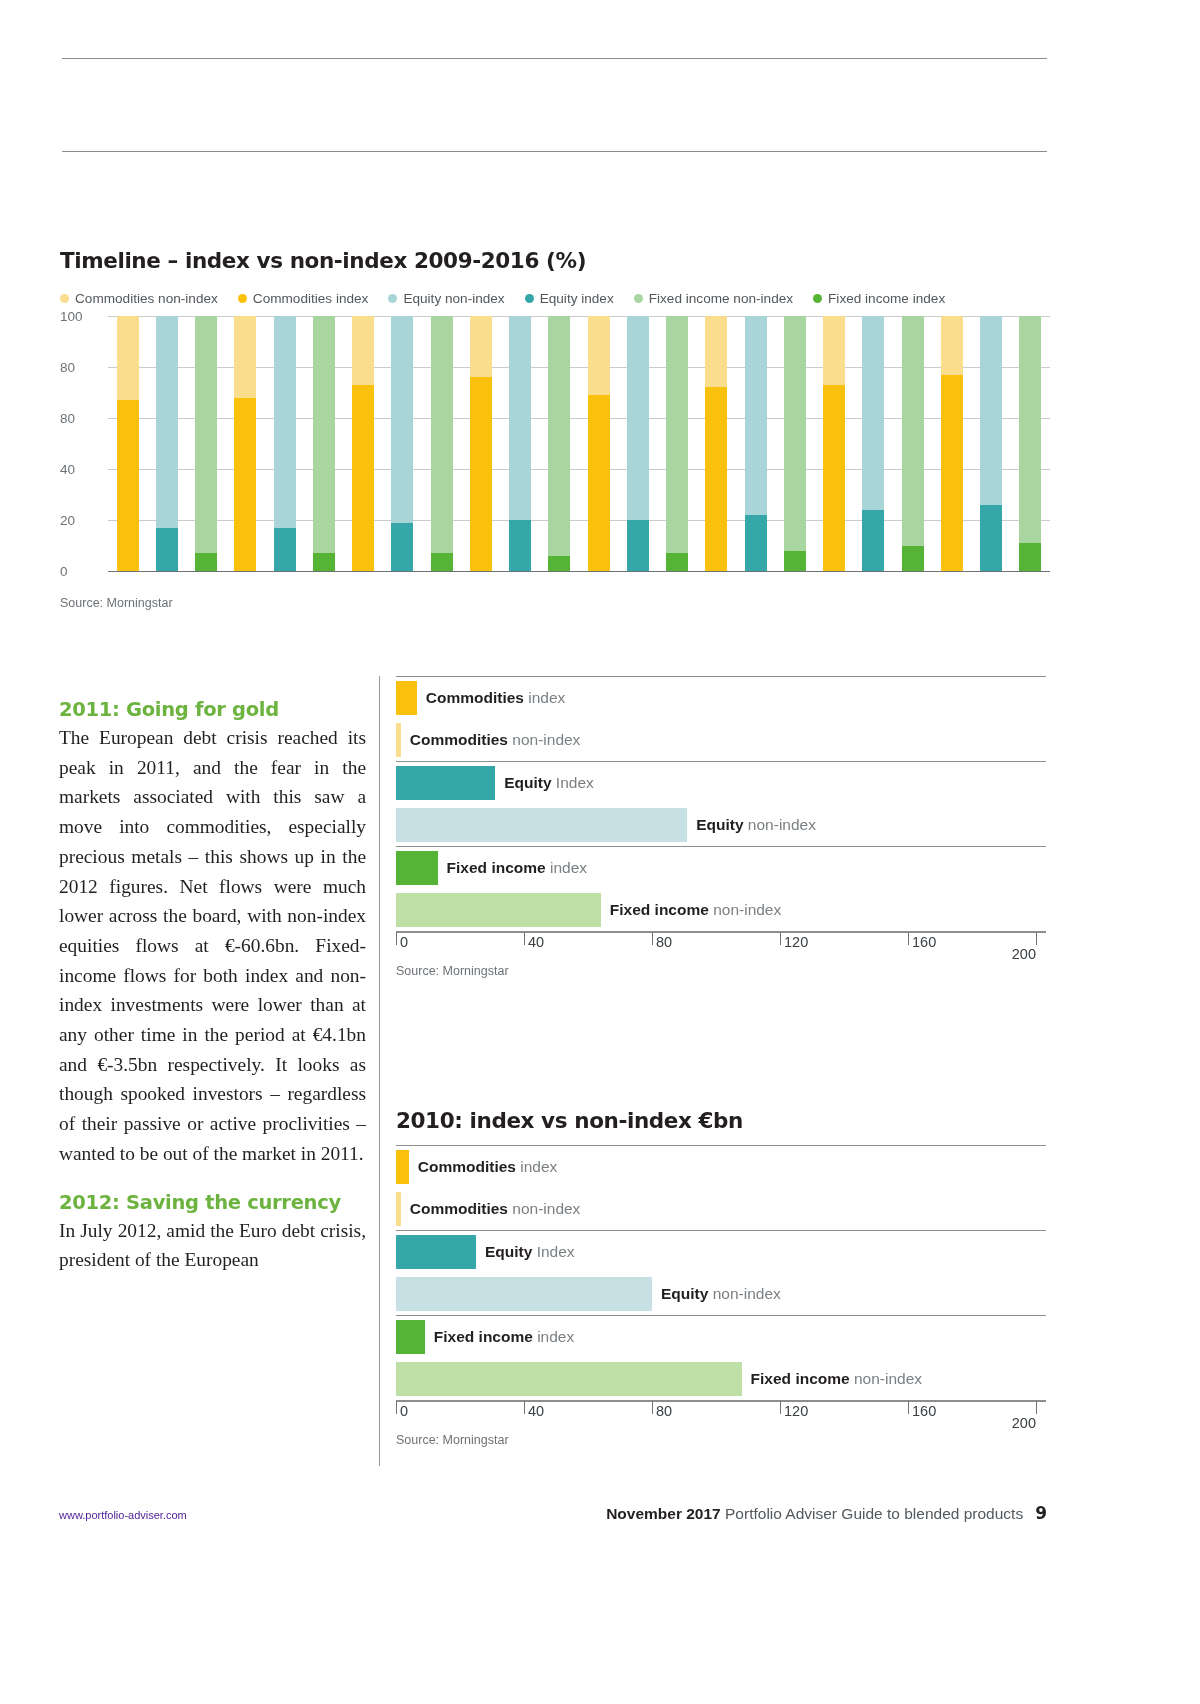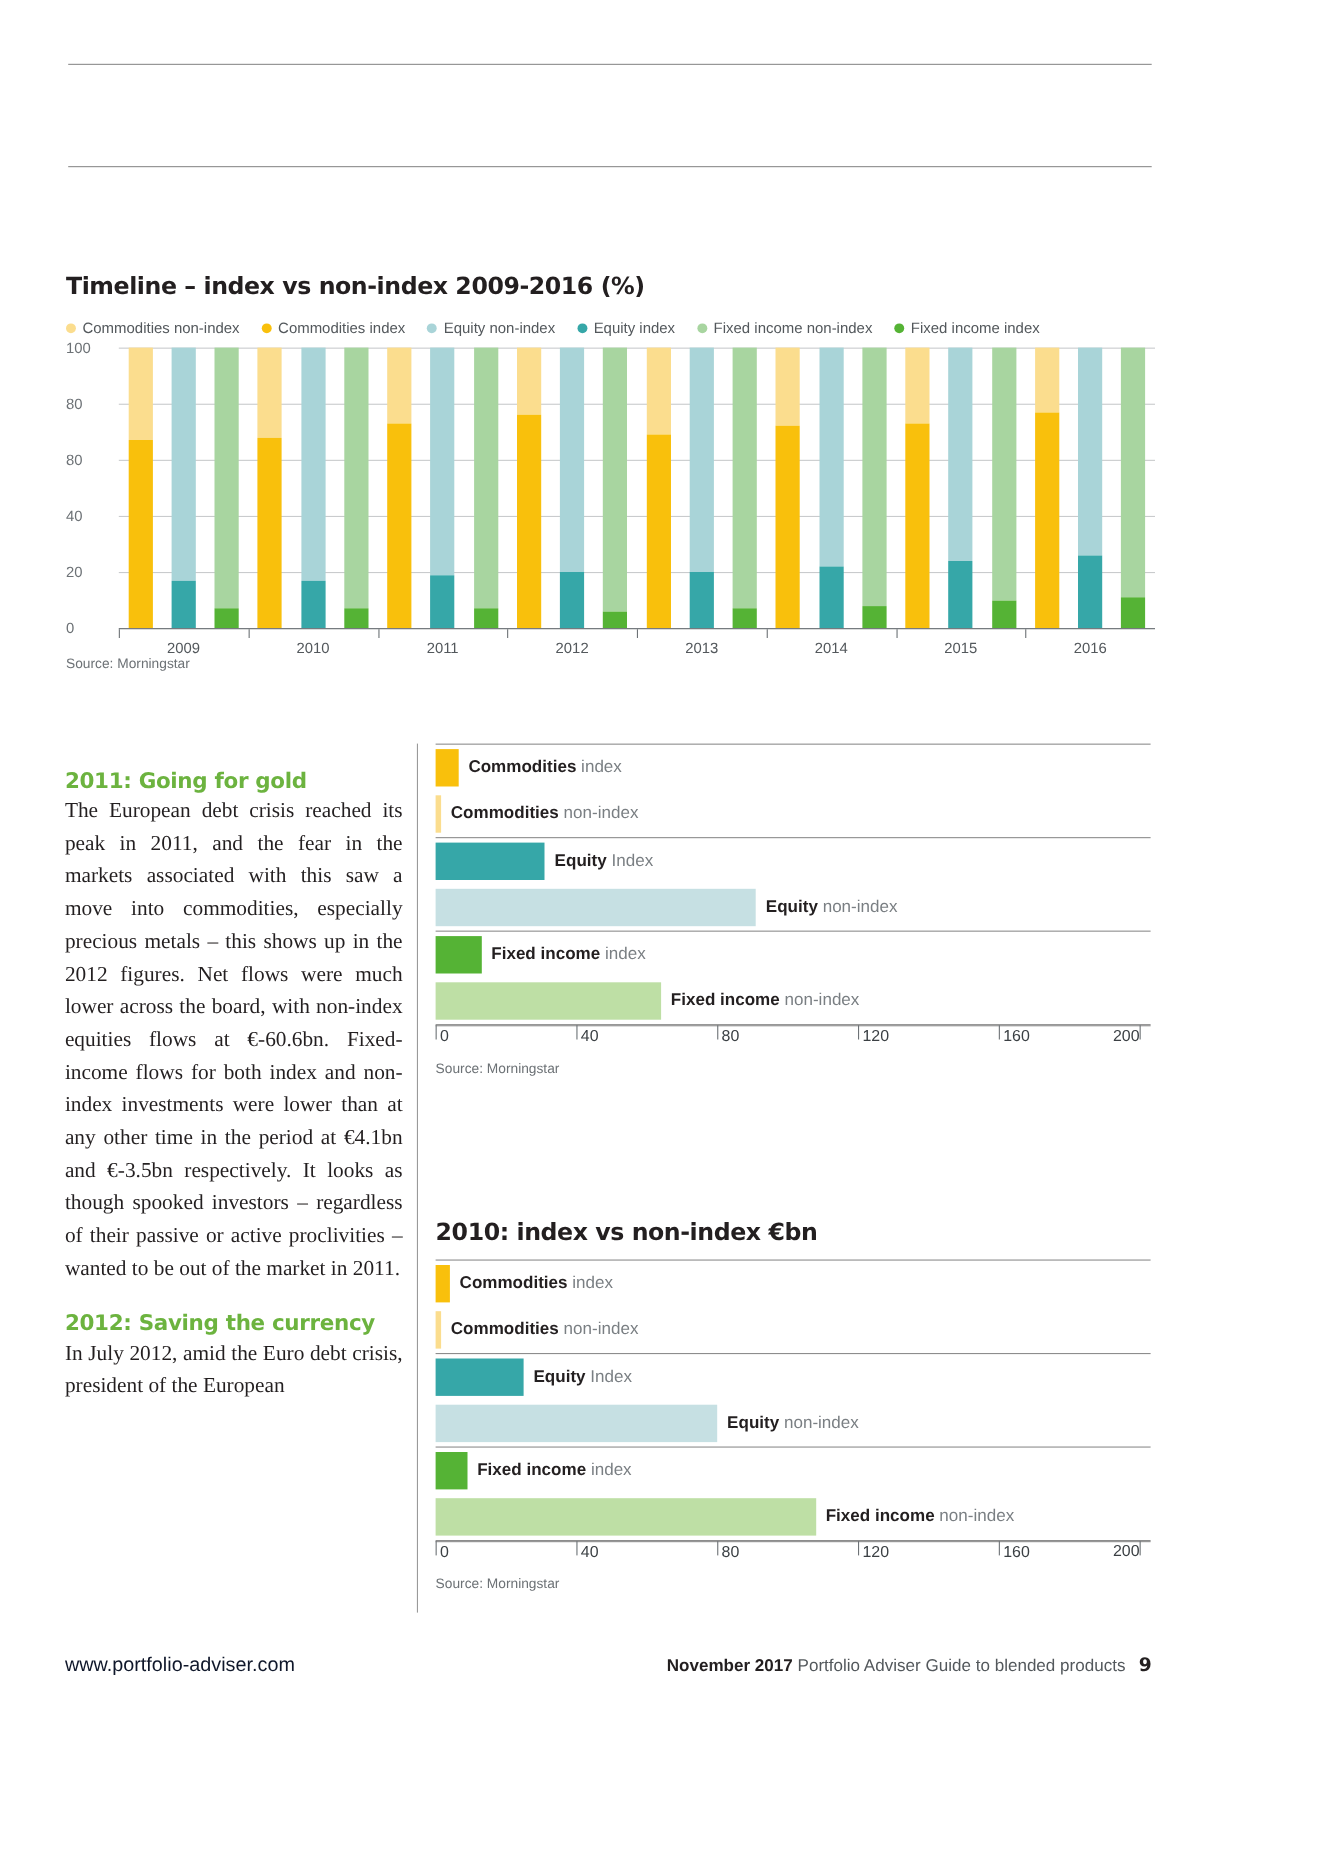--- a/index.html
+++ b/index.html
@@ -67,26 +67,26 @@
   .mini-rowpair { position: relative; border-bottom: 1px solid #8d8d8d; }
   .mini-row { position: relative; height: 42px; display: flex; align-items: center; }
   .mini-bar { height: 34px; flex: none; }
   .mini-label { font-size: 15.5px; color: #7a7f83; white-space: nowrap; padding-left: 9px; }
   .mini-label b { color: #231f20; font-weight: bold; }
   .mini-axis { position: relative; height: 30px; }
   .mini-axis-line { position: absolute; left: 0; right: 0; top: 0; height: 1px; background: #8d8d8d; }
   .mini-tick { position: absolute; top: 0; font-size: 14.5px; color: #3b4044; }
   .mini-tick i { position: absolute; left: 0; top: 0; width: 1px; height: 13px; background: #6d7276; display: block; }
   .mini-tick span { display: block; padding-left: 4px; padding-top: 2px; font-style: normal; }
-  .mini-tick.last span { padding-left: 0; transform: translateX(-100%); }
+  .mini-tick.last span { padding-left: 0; transform: translateX(-100%); margin-top: 12px; }
   .mini-source { font-size: 12.5px; color: #6d7276; margin-top: 2px; }
 
   
   .footer { position: absolute; left: 59px; top: 1503px; width: 988px; display: flex; justify-content: space-between; align-items: baseline; }
-  .footer-url { font-size: 18px; color: #0f172a; }
+  .footer-url { font-size: 11px; color: #4c1d95; }
   .footer-right { font-size: 15.5px; color: #53585c; margin-left: 36px; }
   .footer-right b { color: #231f20; font-weight: bold; }
   .footer-pageno { font-family: "DejaVu Sans", sans-serif; font-weight: bold; font-size: 17px; color: #231f20; padding-left: 12px; }
 </style>
 </head>
 <body>
 
 <div class="page">
 
   <div class="rule-top-1"></div>
@@ -249,30 +249,20 @@
                 <div class="tl-seg" style="background: rgb(54, 167, 168); height: 66.3px;"></div>
               </div>
               <div class="tl-bar">
                 <div class="tl-seg" style="background: rgb(168, 213, 160); height: 226.95px;"></div>
                 <div class="tl-seg" style="background: rgb(85, 179, 53); height: 28.05px;"></div>
               </div>
             </div>
           </div>
       </div>
       <div class="tl-baseline"></div>
-      <div class="tl-xlabels" id="tl-xlabels">
-          <div class="tl-xlabel"><span class="tl-tick"></span>2009</div>
-          <div class="tl-xlabel"><span class="tl-tick"></span>2010</div>
-          <div class="tl-xlabel"><span class="tl-tick"></span>2011</div>
-          <div class="tl-xlabel"><span class="tl-tick"></span>2012</div>
-          <div class="tl-xlabel"><span class="tl-tick"></span>2013</div>
-          <div class="tl-xlabel"><span class="tl-tick"></span>2014</div>
-          <div class="tl-xlabel"><span class="tl-tick"></span>2015</div>
-          <div class="tl-xlabel"><span class="tl-tick"></span>2016</div>
-        </div>
     </div>
   </div>
   <div class="tl-source">Source: Morningstar</div>
 
   <div class="col-left">
     <h3 class="subhead">2011: Going for gold</h3>
     <p class="body-p">The European debt crisis reached its peak in 2011, and the fear in the markets associated with this saw a move into commodities, especially precious metals – this shows up in the 2012 figures. Net flows were much lower across the board, with non-index equities flows at €-60.6bn. Fixed-income flows for both index and non-index investments were lower than at any other time in the period at €4.1bn and €-3.5bn respectively. It looks as though spooked investors – regardless of their passive or active proclivities – wanted to be out of the market in 2011.</p>
     <h3 class="subhead">2012: Saving the currency</h3>
     <p class="body-p">In July 2012, amid the Euro debt crisis, president of the European</p>
   </div>

